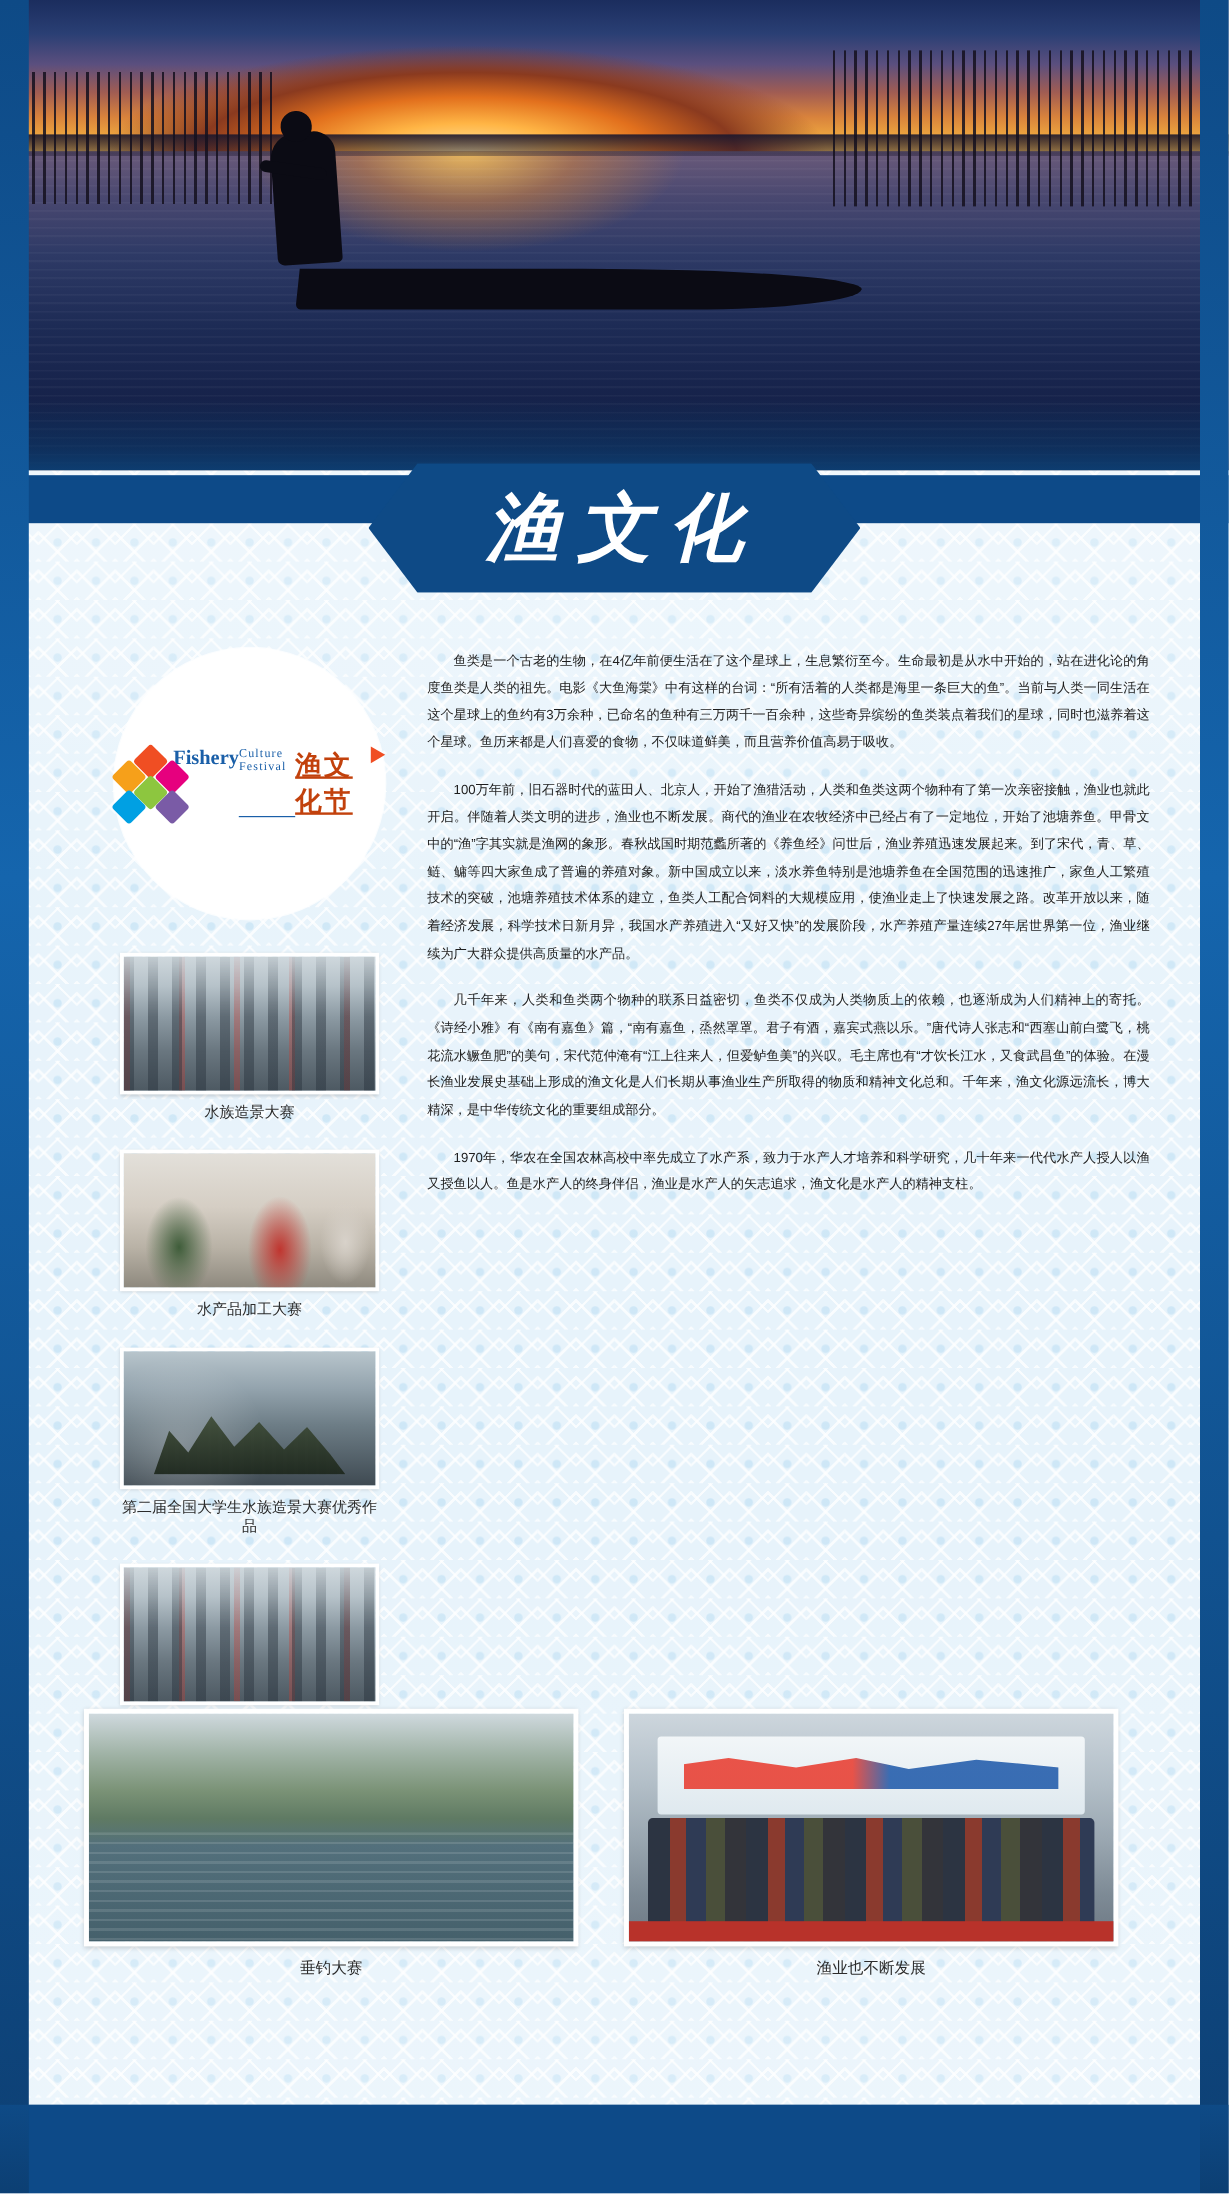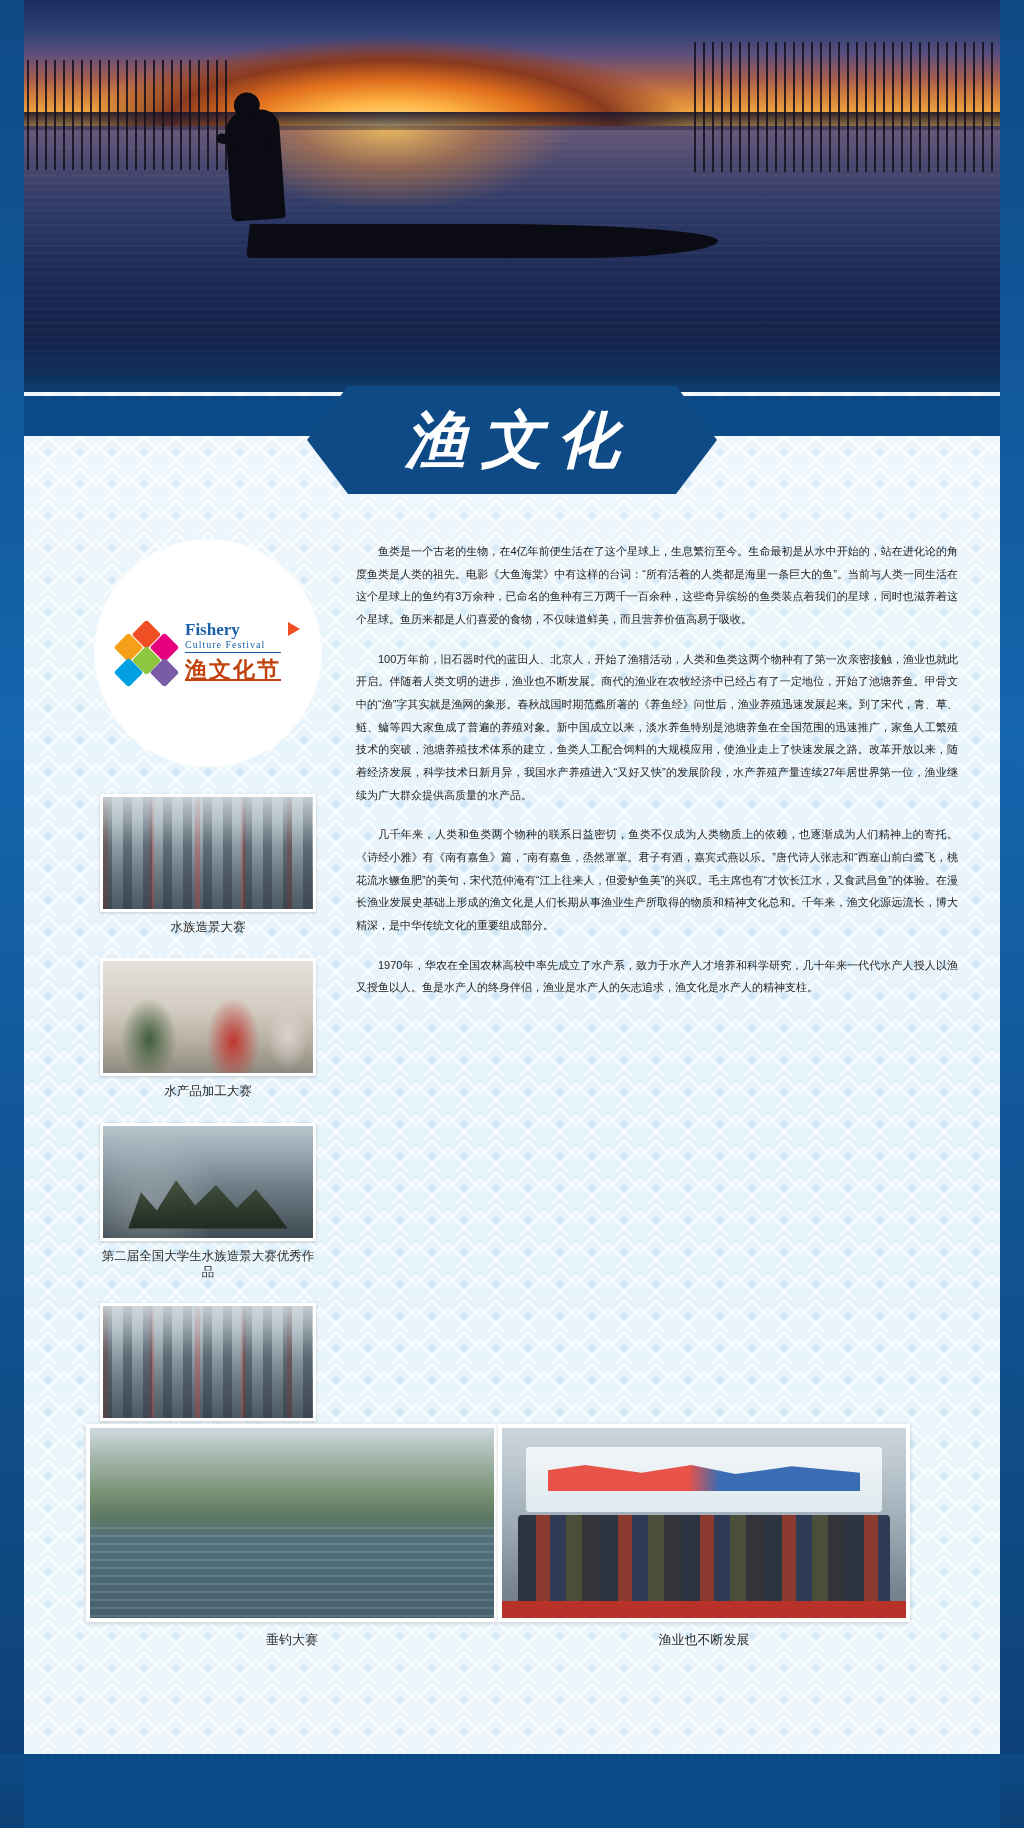--- a/index.html
+++ b/index.html
@@ -197,21 +197,21 @@
   .logo-diamonds i {
     position: absolute; width: 21px; height: 21px; display: block;
     transform: rotate(45deg); border-radius: 3px;
   }
   .d1 { left: 20px; top: 0px;  background: #f04e23; }
   .d2 { left: 2px;  top: 13px; background: #f6a01a; }
   .d3 { left: 38px; top: 13px; background: #e6007e; }
   .d4 { left: 20px; top: 26px; background: #8dc63f; }
   .d5 { left: 2px;  top: 38px; background: #00a0e3; }
   .d6 { left: 38px; top: 38px; background: #7a5ba6; }
-  .logo-right { display: flex; flex-direction: column; }
+  .logo-right { display: flex; flex-direction: row; }
   .logo-en {
     font-family: "Liberation Serif", serif;
     color: #1a5fa8; font-size: 17px; font-weight: 700; line-height: 1.05;
   }
   .logo-en-sub {
     font-family: "Liberation Serif", serif;
     color: #1a5fa8; font-size: 10px; letter-spacing: 1px;
     border-bottom: 1px solid #1a5fa8; padding-bottom: 2px; margin-bottom: 2px;
   }
   .logo-cn {
@@ -328,21 +328,22 @@
     text-indent: 2em;
     margin-bottom: 17px;
   }
 
   
   .bottom-figs {
     position: absolute;
     top: 1424px; left: 24px;
     width: 872px;
     display: flex;
-    padding-left: 62px;
+    gap: 38px;
+    padding-left: 46px;
     z-index: 5;
   }
   .bfig { width: 412px; }
   .bfig .frame {
     width: 412px; height: 198px;
     border: 4px solid #ffffff;
     overflow: hidden; position: relative;
     box-shadow: 0 1px 4px rgba(0,0,0,0.18);
   }
   .bfig .cap {

